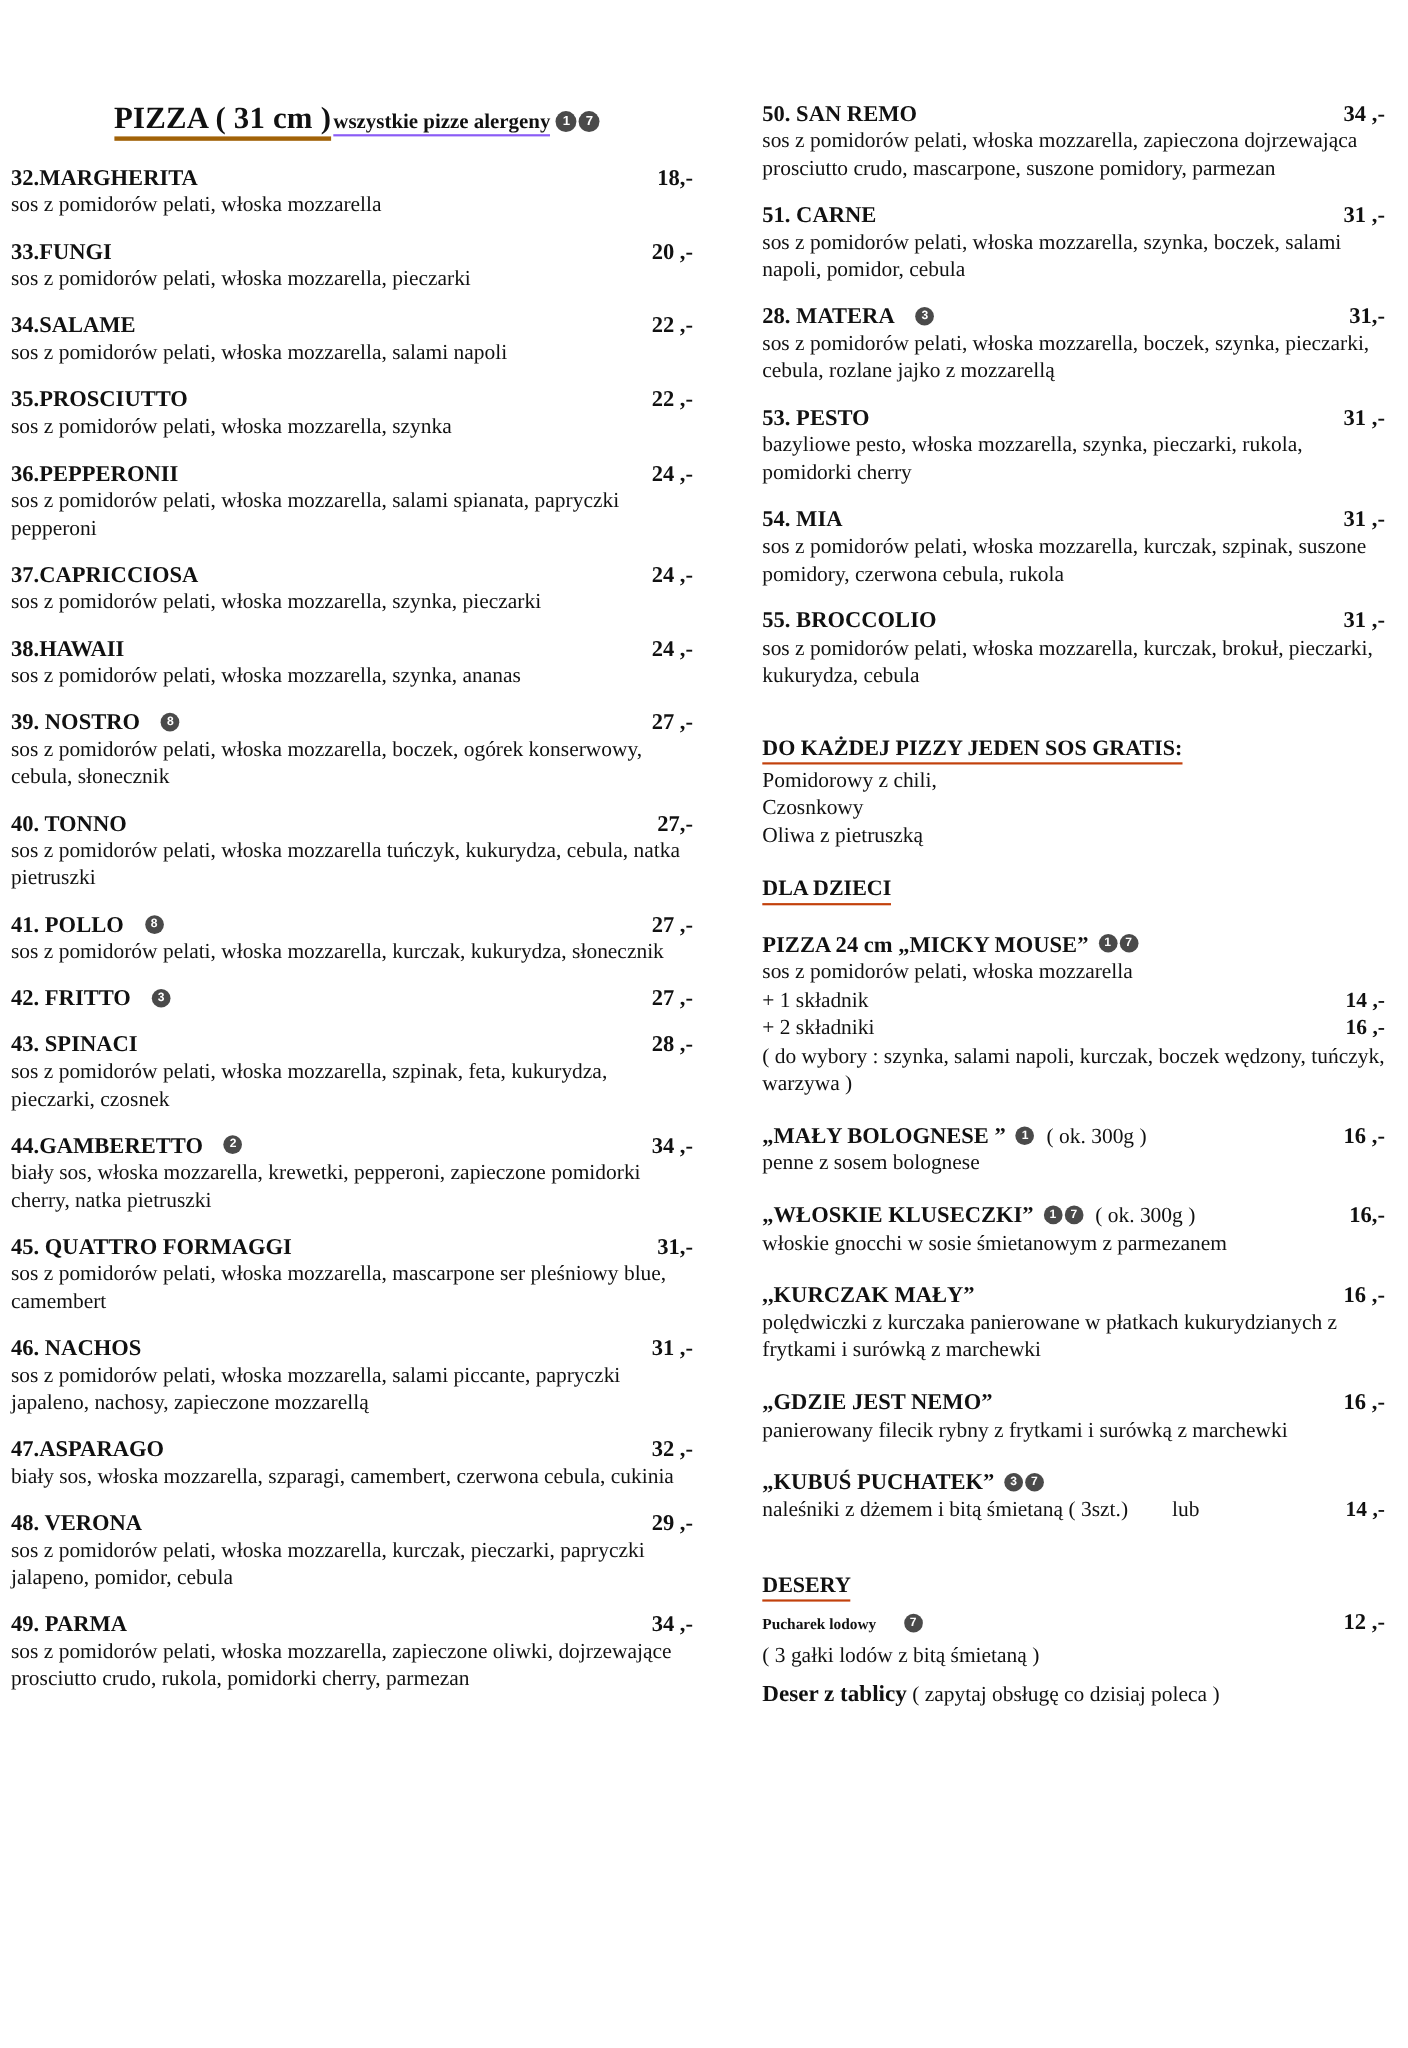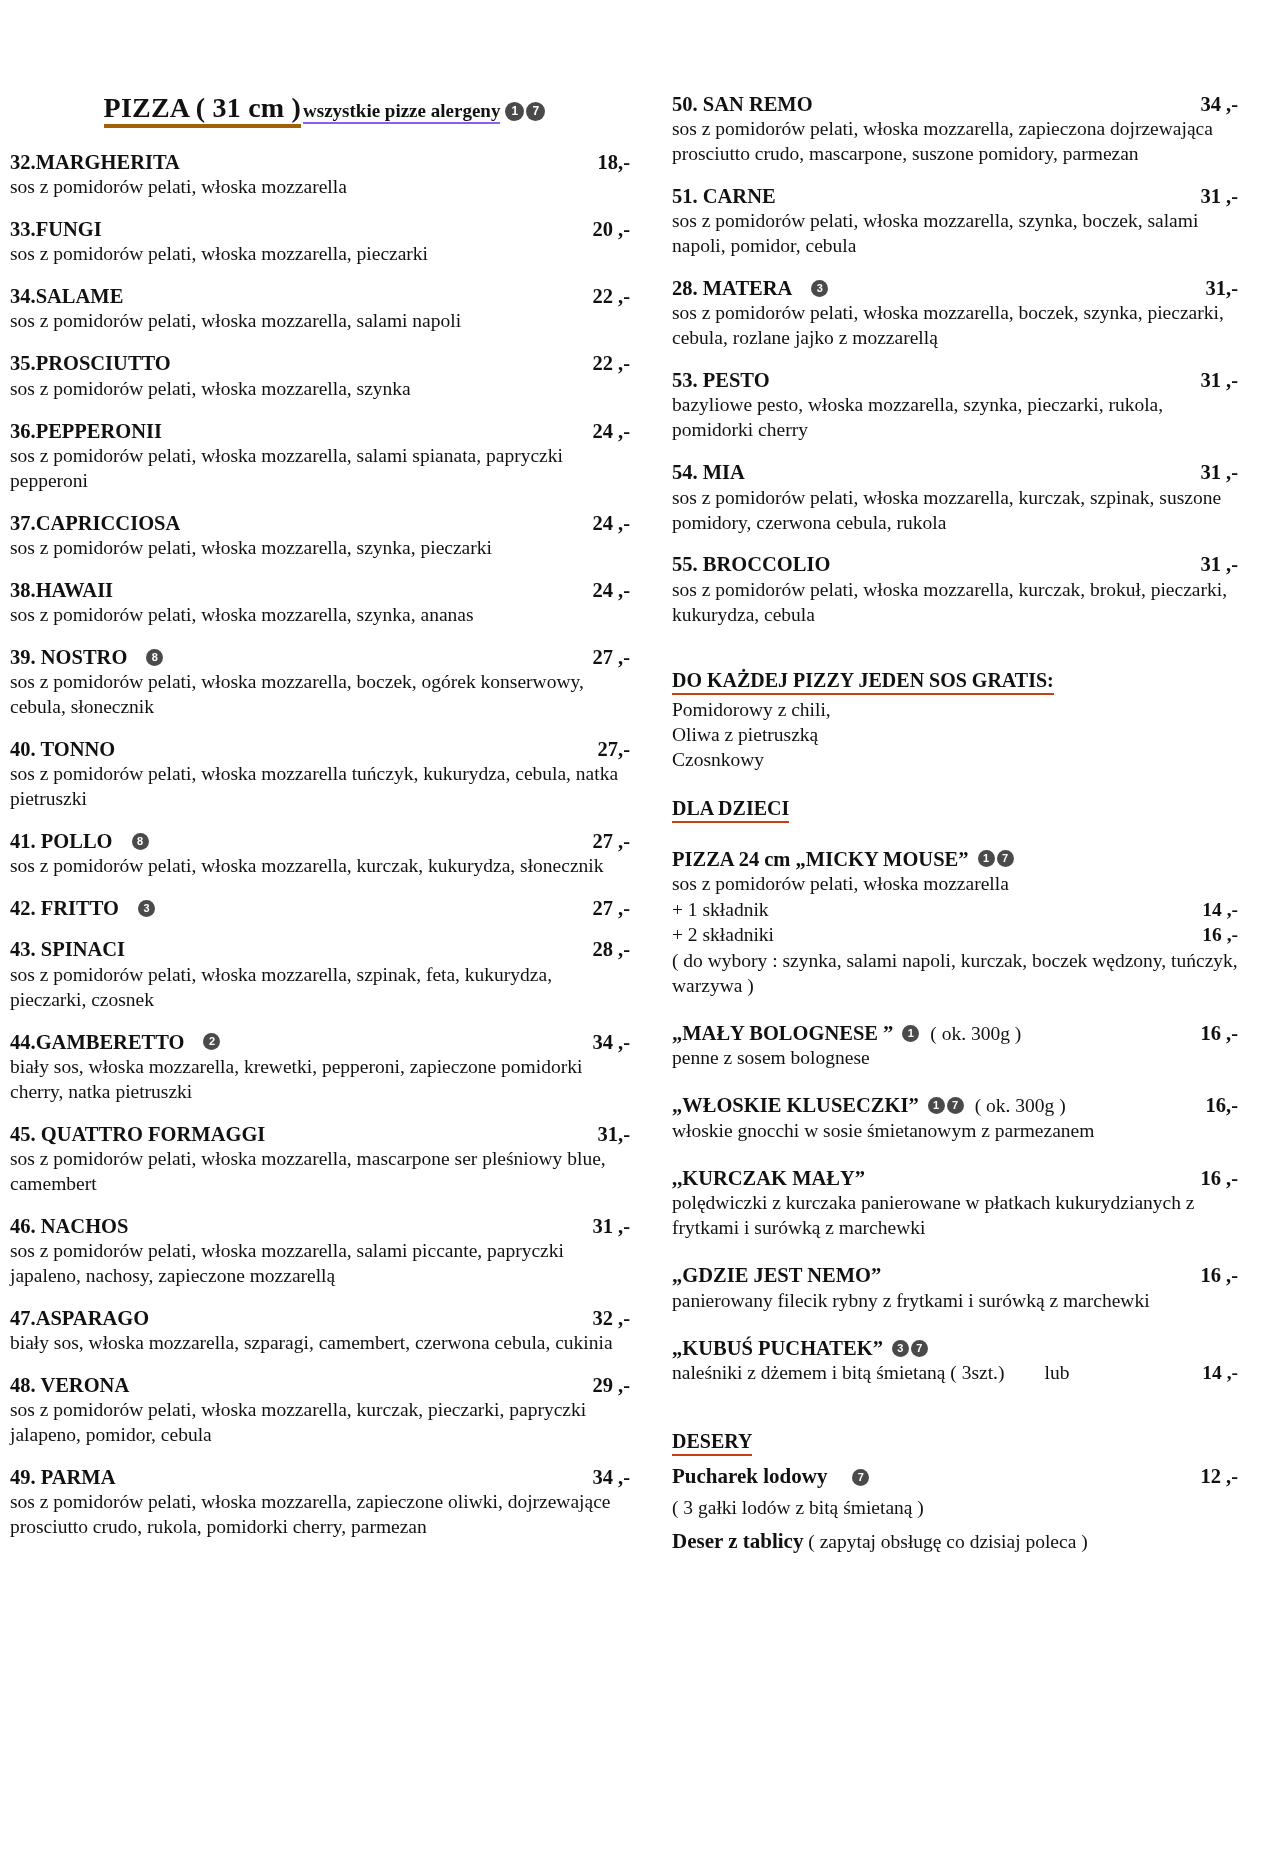--- a/index.html
+++ b/index.html
@@ -21,21 +21,21 @@
     height: 1862px;
     box-sizing: border-box;
     padding: 92px 42px 0 10px;
   }
   .columns {
     display: flex;
     align-items: flex-start;
     gap: 42px;
   }
   .col-left { width: 620px; flex: 0 0 620px; }
-  .col-right { width: 566px; flex: 0 0 566px; }
+  .col-right { width: 566px; flex: 0 0 566px; margin-left: 21px; }
 
   
   .pizza-title {
     text-align: center;
     margin: 0 0 26px 0;
     padding-left: 10px;
     white-space: nowrap;
   }
   .pizza-title .t-main {
     font-size: 28px;
@@ -139,21 +139,21 @@
     line-height: 1.3;
   }
   .addon-row .addon-price {
     font-weight: bold;
     white-space: nowrap;
   }
   .addon-label { white-space: nowrap; }
 
   .deser-title {
     font-weight: bold;
-    font-size: 21px;
+    font-size: 14px;
   }
   .deser-row {
     display: flex;
     align-items: baseline;
     margin-top: 6px;
   }
   .deser-note {
     font-size: 19.5px;
     margin-top: 8px;
   }
@@ -382,22 +382,22 @@
               <span class="item-price">31 ,-</span>
             </div>
             <div class="item-desc">sos z pomidorów pelati, włoska mozzarella, kurczak, brokuł, pieczarki, kukurydza, cebula</div>
           </div>
         </div>
 
       <div>
         <div class="section-head">DO KAŻDEJ PIZZY JEDEN SOS GRATIS:</div>
         <div>
             <div class="plain-line">Pomidorowy z chili,</div>
+            <div class="plain-line">Czosnkowy</div>
             <div class="plain-line">Oliwa z pietruszką</div>
-            <div class="plain-line">Czosnkowy</div>
           </div>
       </div>
 
       <div>
         <div class="section-head">DLA DZIECI</div>
 
         <div class="kid-block">
           <div class="kid-head">
             <span>PIZZA 24 cm „MICKY MOUSE”</span>
             <span class="item-badges" style="margin-left:8px"><span class="badge sm">1</span><span class="badge sm">7</span></span>

